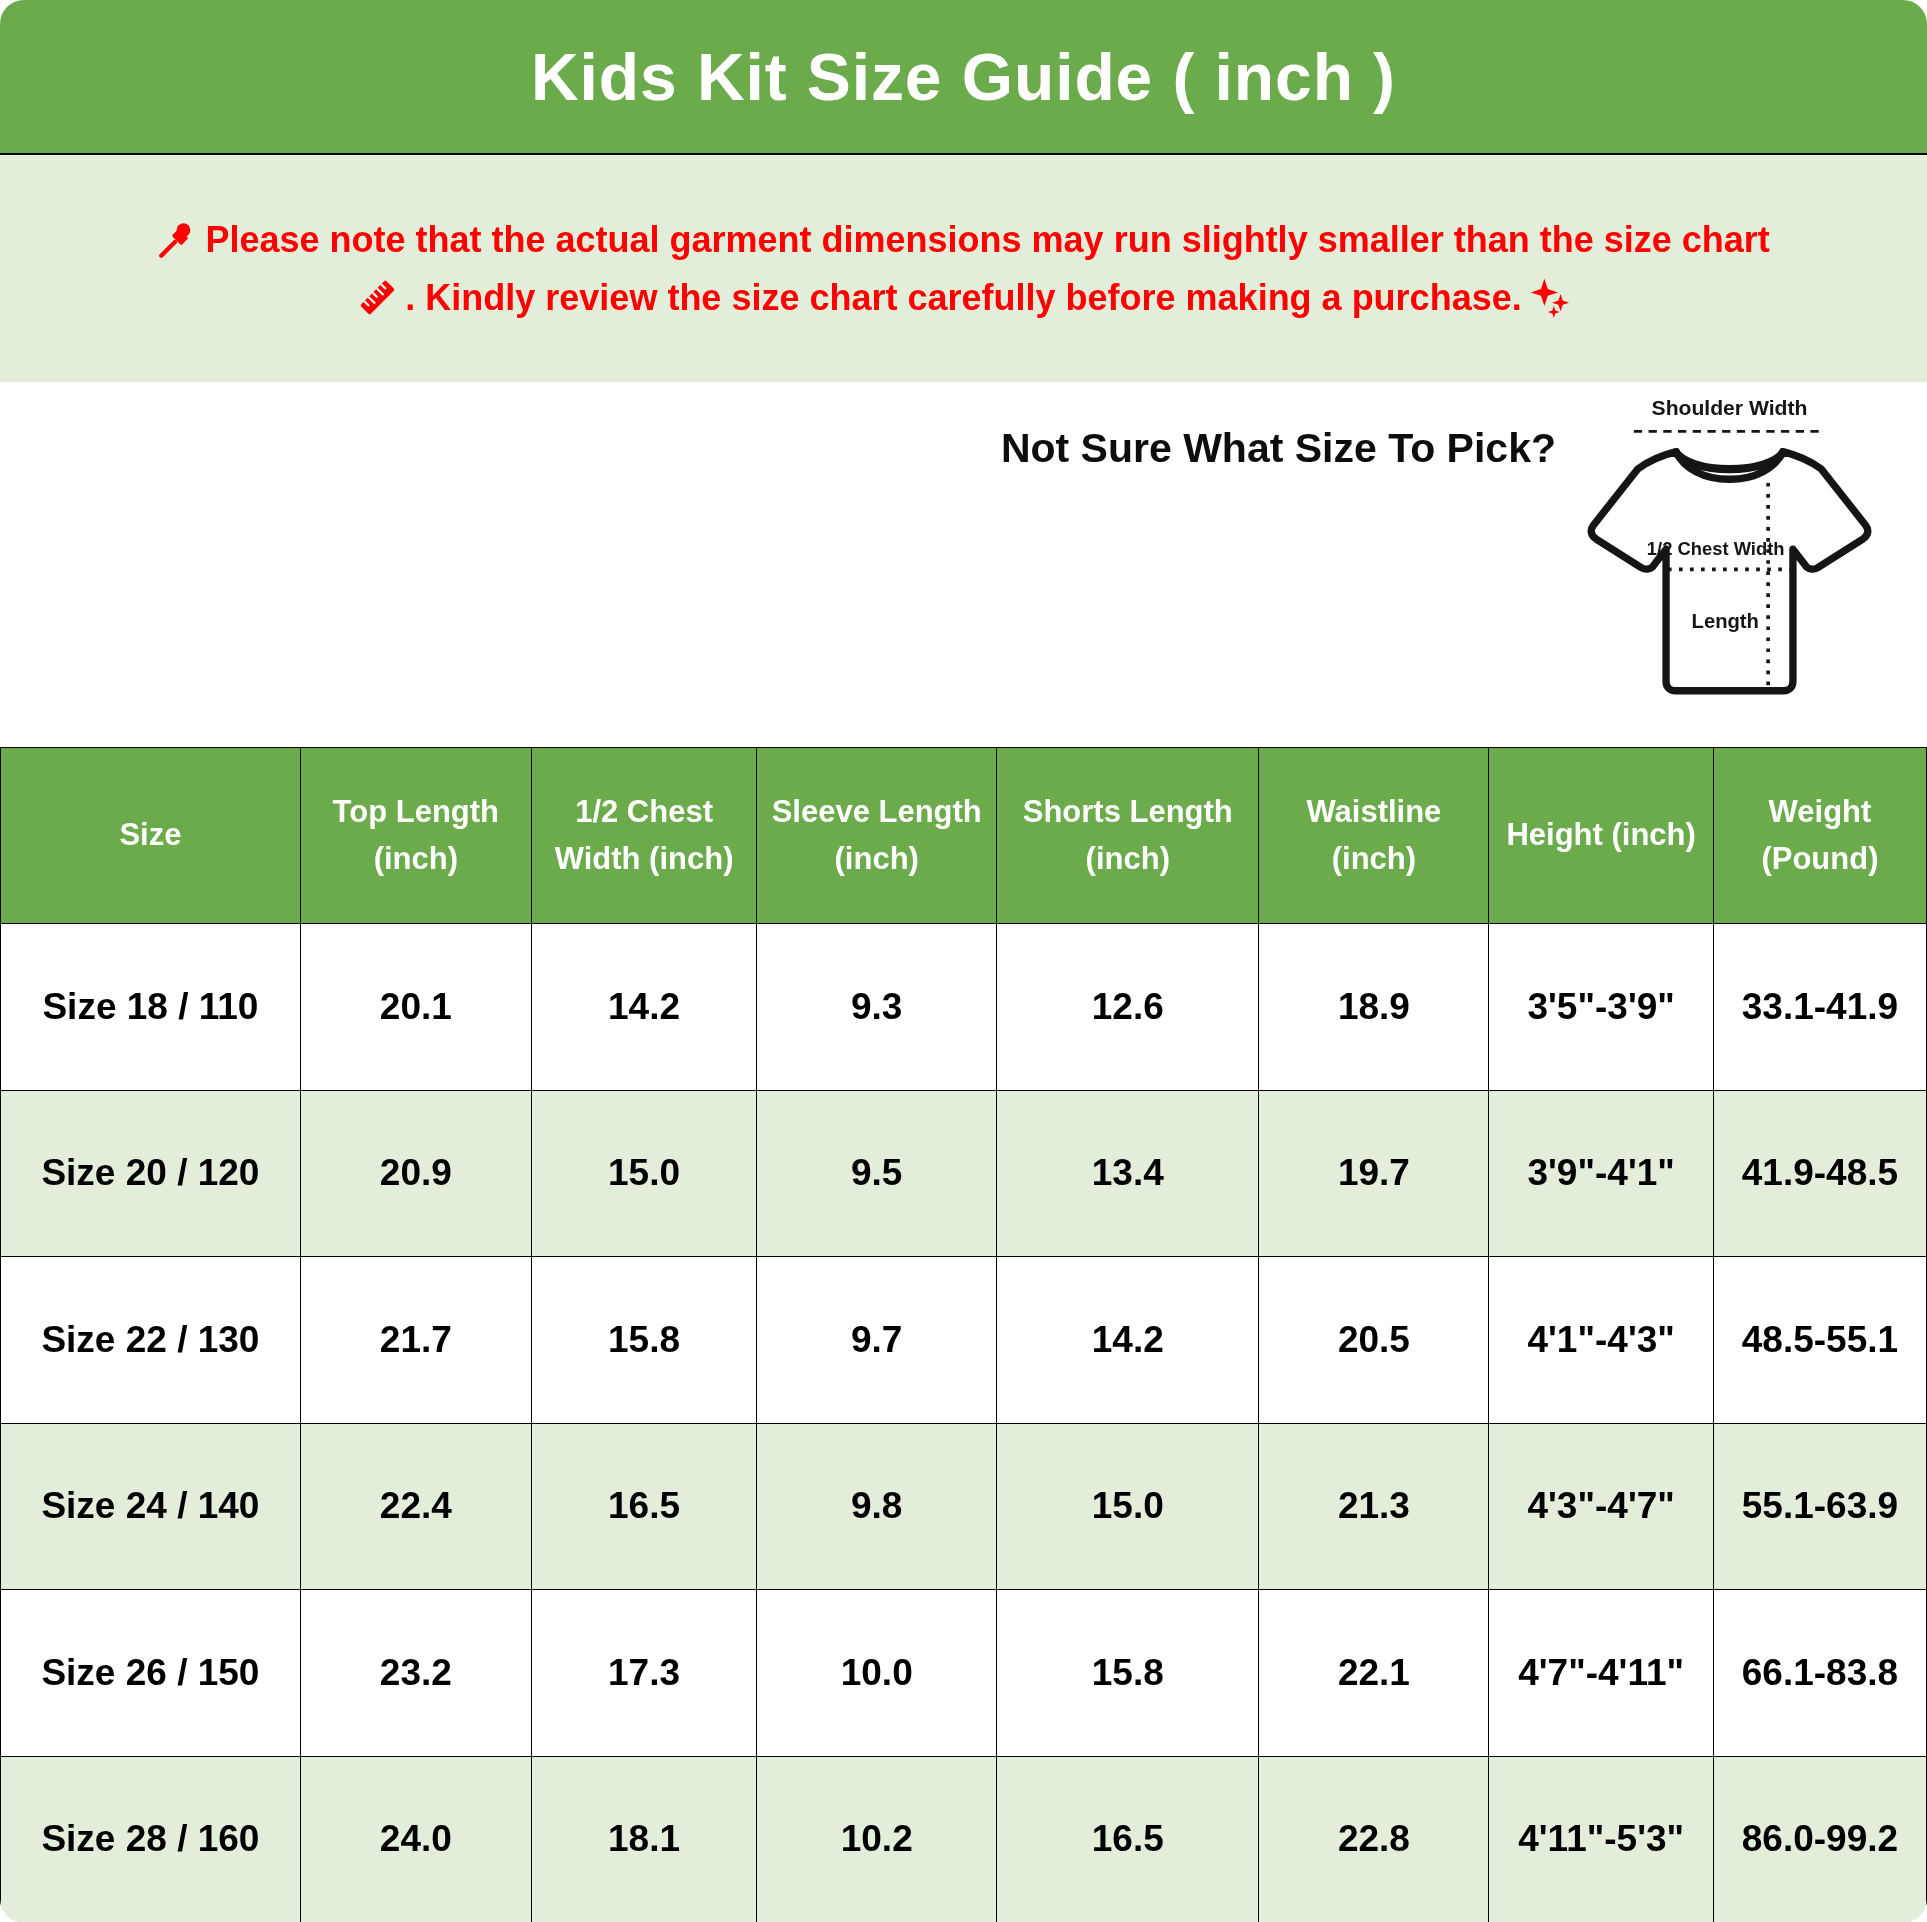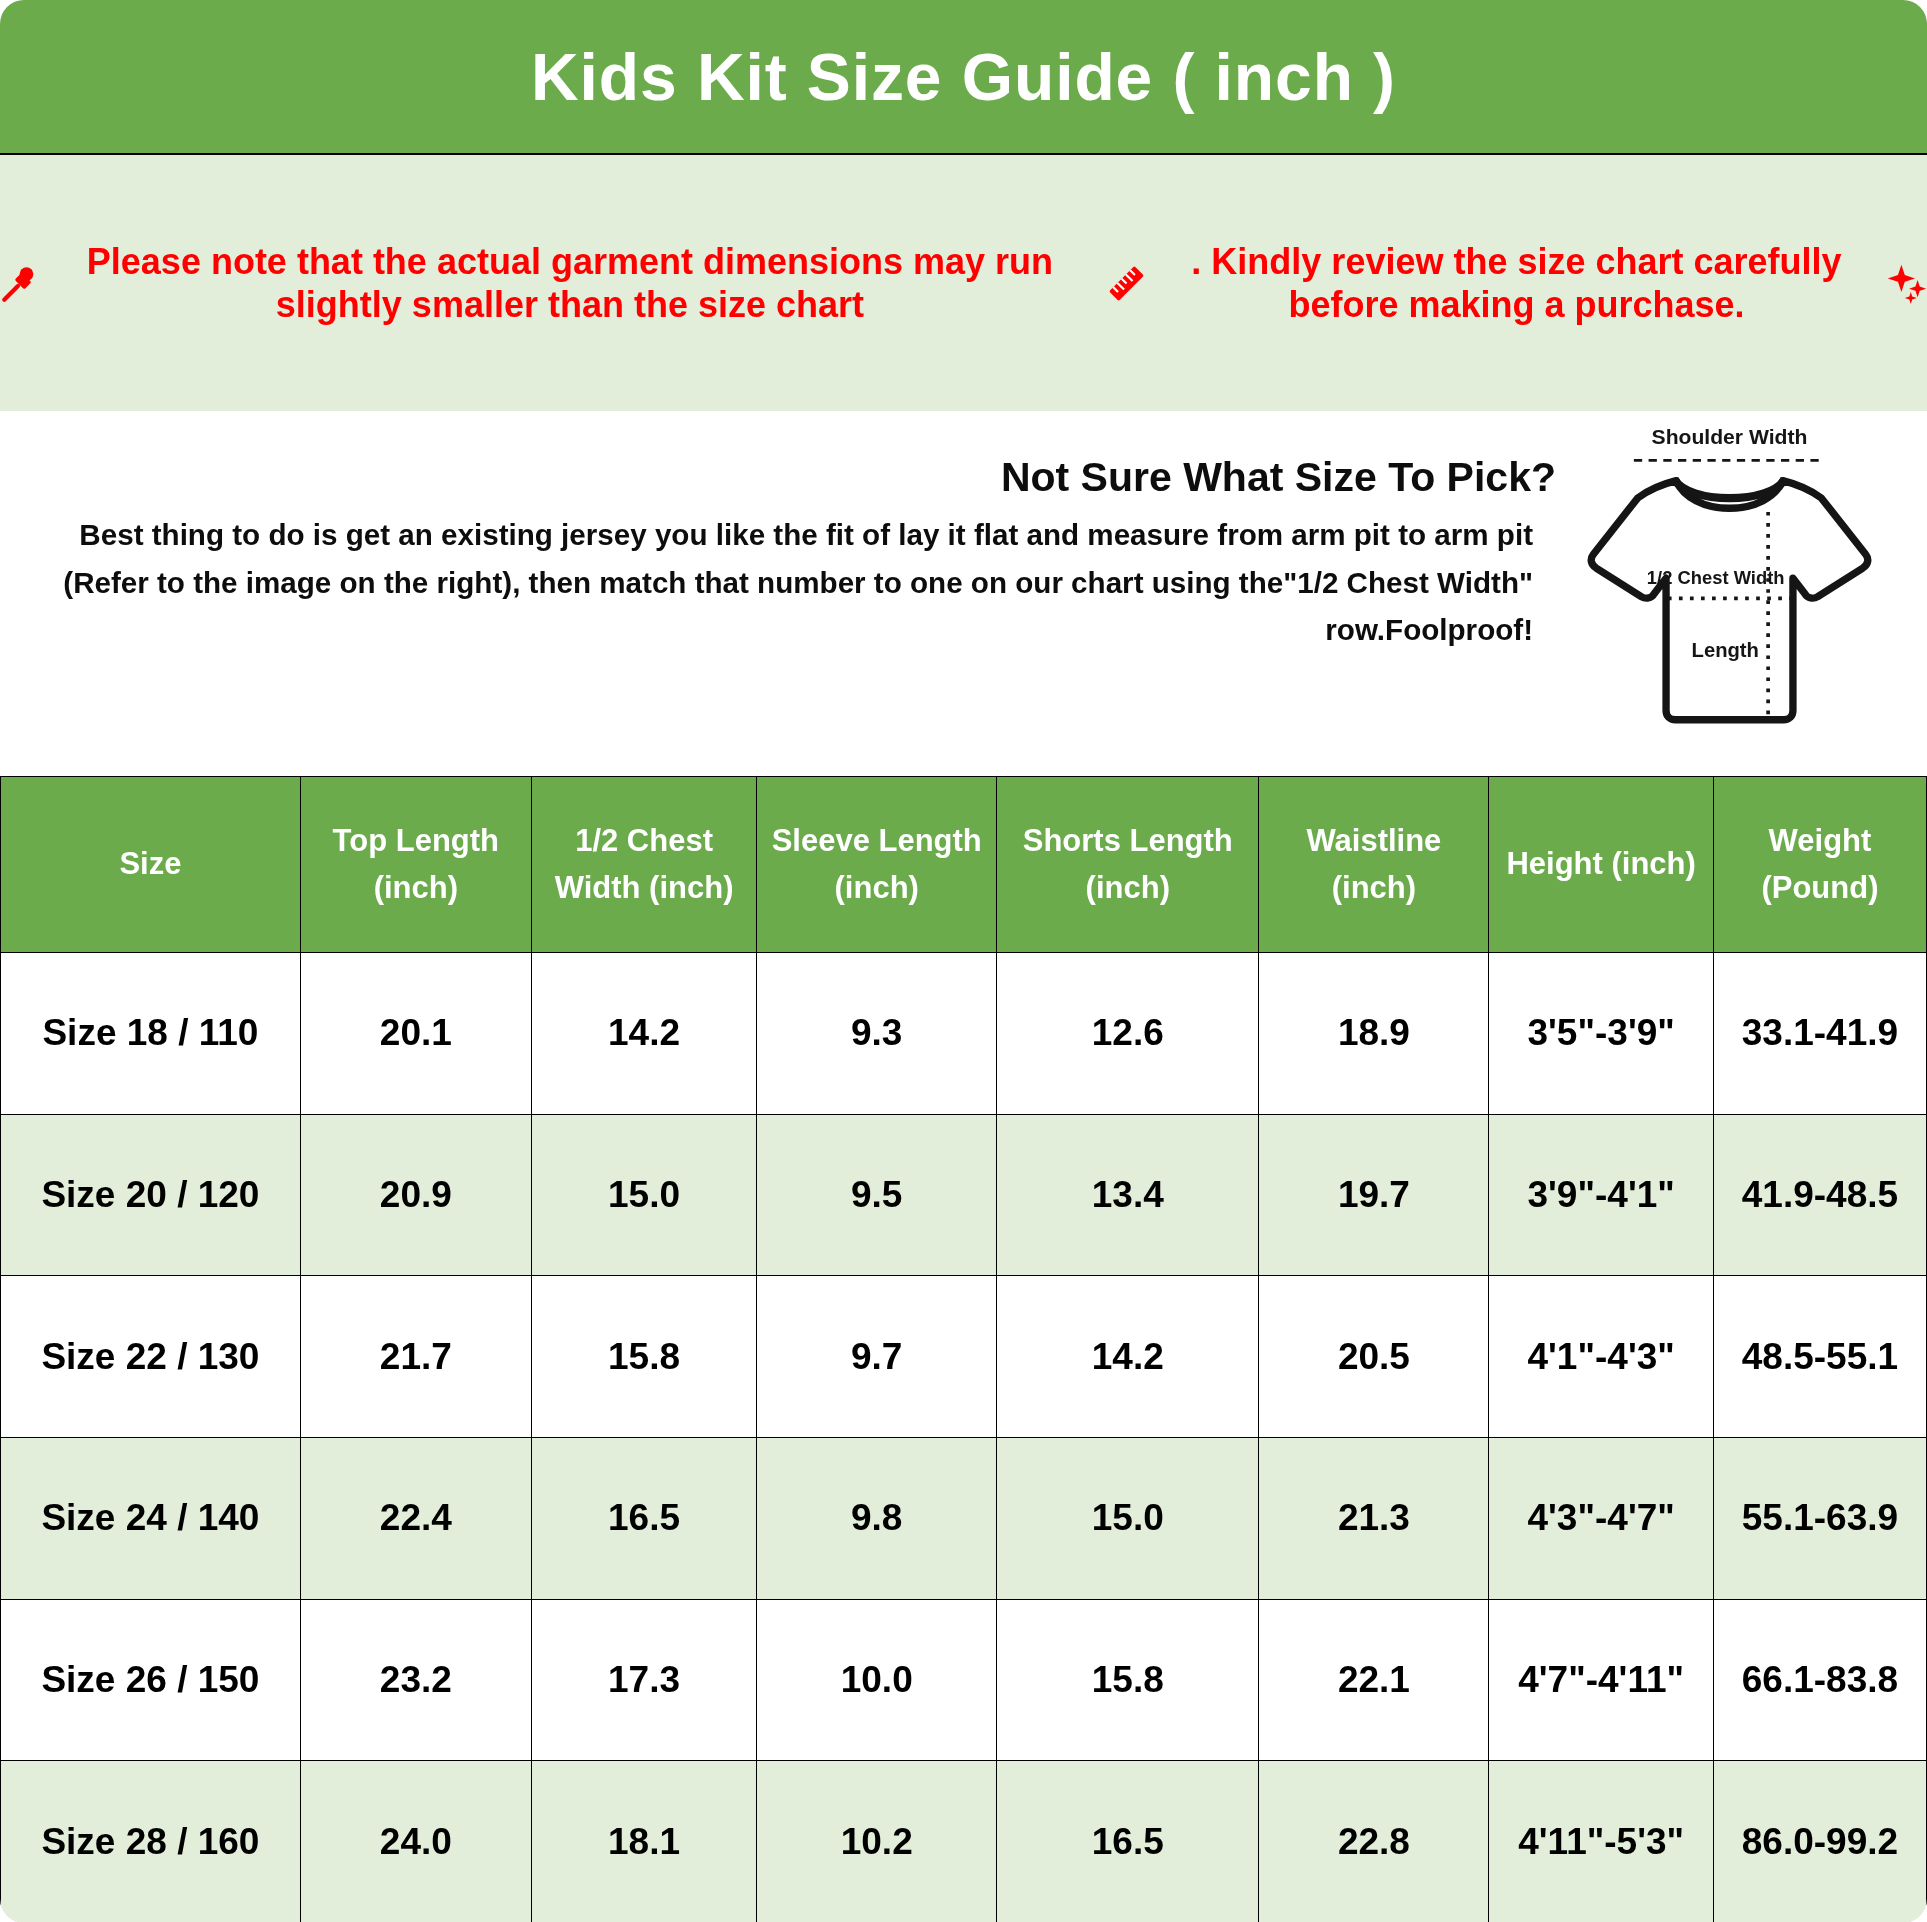--- a/index.html
+++ b/index.html
@@ -11,21 +11,21 @@
   *{box-sizing:border-box;}
   body{margin:0;background:#fff;font-family:"Liberation Sans",sans-serif;}
   .page{width:1927px;height:1923px;display:flex;flex-direction:column;background:#fff;overflow:hidden;border-radius:24px;}
 
   
   .title-bar{height:155px;flex:none;background:var(--green);border-bottom:2.7px solid #000;
     display:flex;align-items:center;justify-content:center;}
   .title-bar h1{margin:0;color:#fff;font-size:66px;font-weight:bold;letter-spacing:0.9px;}
 
   
-  .notice{height:256px;flex:none;background:var(--light_green);display:flex;
+  .notice{height:227px;flex:none;background:var(--light_green);display:flex;flex-direction:column;
     justify-content:center;align-items:center;gap:14.3px;}
   .notice-line{margin:0;color:var(--red);font-weight:bold;font-size:36px;display:flex;
     align-items:center;gap:7.2px;text-align:center;line-height:1.2;}
   .icon{display:inline-flex;flex:none;}
   .icon svg{display:block;}
 
   
   .advice{height:365px;flex:none;display:flex;background:#fff;color:var(--ink);}
   .advice-text{flex:1;padding:23px 0 0 21.5px;text-align:right;}
   .advice-text h2{margin:19.7px 0 7.2px;font-size:41px;font-weight:bold;}
@@ -84,21 +84,20 @@
           <path d="M37 20 L39.5 27.5 L47 30 L39.5 32.5 L37 40 L34.5 32.5 L27 30 L34.5 27.5 Z"></path>
           <path d="M29 34 L30.7 39.3 L36 41 L30.7 42.7 L29 48 L27.3 42.7 L22 41 L27.3 39.3 Z"></path>
         </svg>
       </span>
     </p>
   </section>
 
   <section class="advice">
     <div class="advice-text">
       <h2>Not Sure What Size To Pick?</h2>
-      <p>Best thing to do is get an existing jersey you like the fit of lay it flat and measure from arm pit to arm pit (Refer to the image on the right), then match that number to one on our chart using the"1/2 Chest Width" row.Foolproof!</p>
     </div>
     <figure class="shirt-figure">
       <svg width="331" height="331" viewBox="0 0 360 360">
         <text x="180" y="26" font-size="23" text-anchor="middle">Shoulder Width</text>
         <line x1="76" y1="44" x2="284" y2="44" stroke="#151515" stroke-width="3" stroke-dasharray="9 7"></line>
         <path d="M122 66 C106 70 92 76 80 85 L32 146 C28 151 29 157 35 161 L84 192 C89 195 95 194 98 189
                  L111 172 L111 316 C111 322 115 326 121 326 L239 326 C245 326 249 322 249 316 L249 172
                  L262 189 C265 194 271 195 276 192 L325 161 C331 157 332 151 328 146 L280 85
                  C268 76 254 70 238 66 C230 84 208 96 180 96 C152 96 130 84 122 66 Z" fill="#ffffff" stroke="#151515" stroke-width="8" stroke-linejoin="round"></path>
         <path d="M120 64 C134 92 226 92 240 64" fill="none" stroke="#151515" stroke-width="9"></path>

